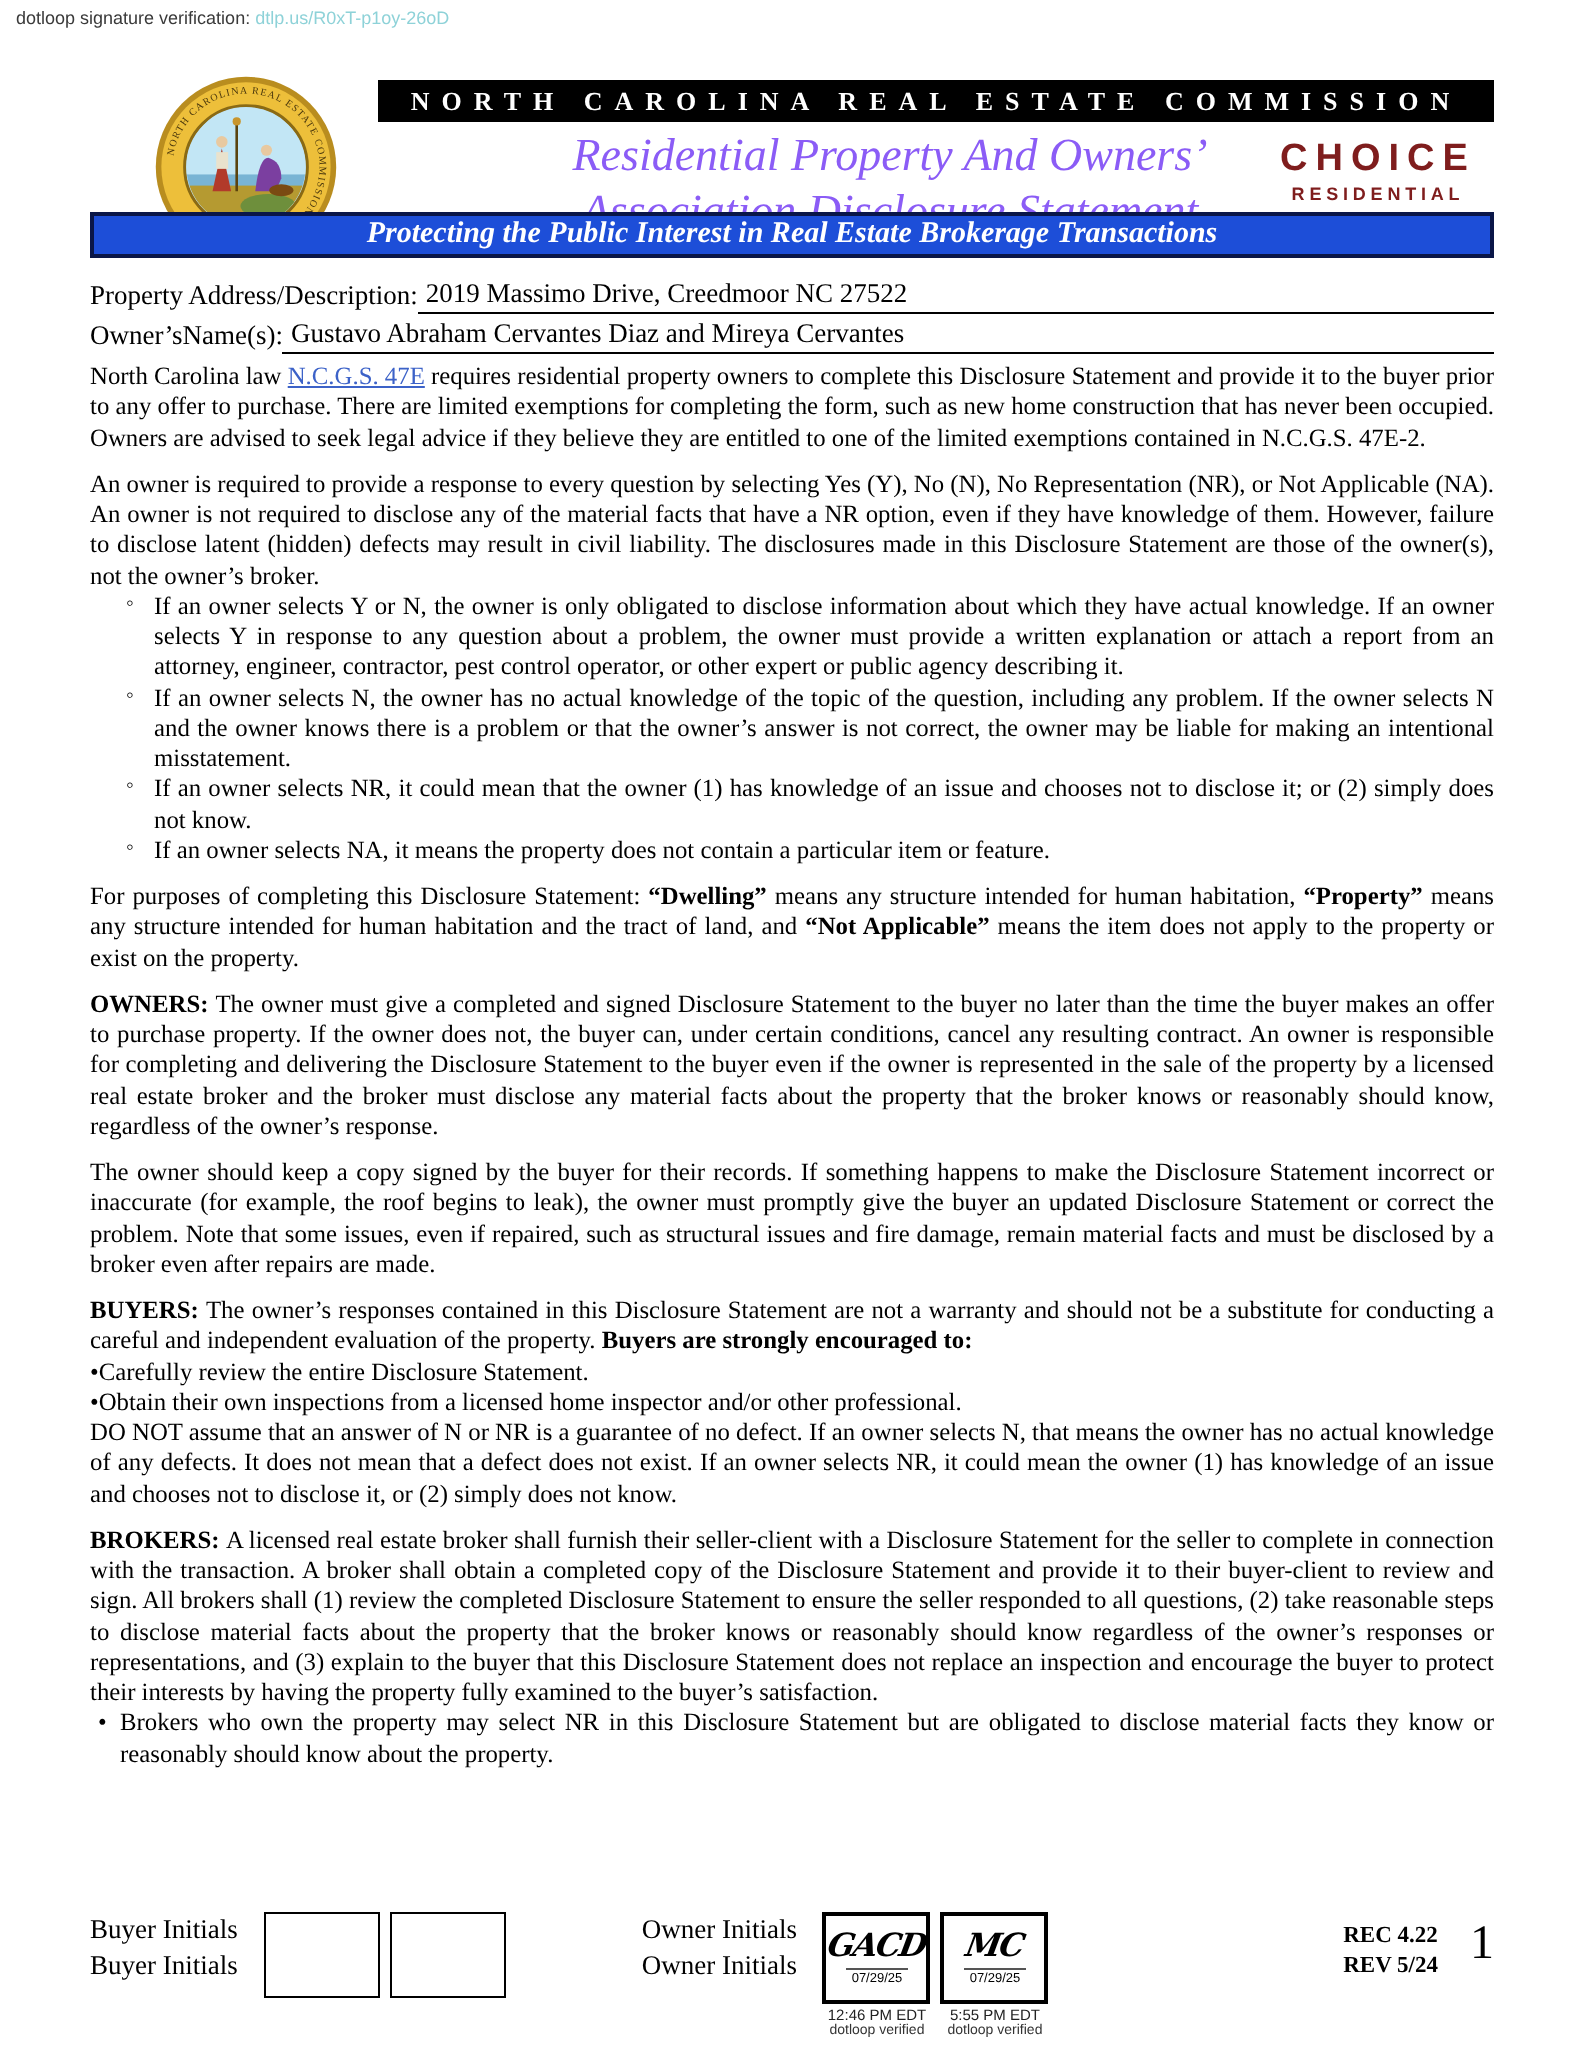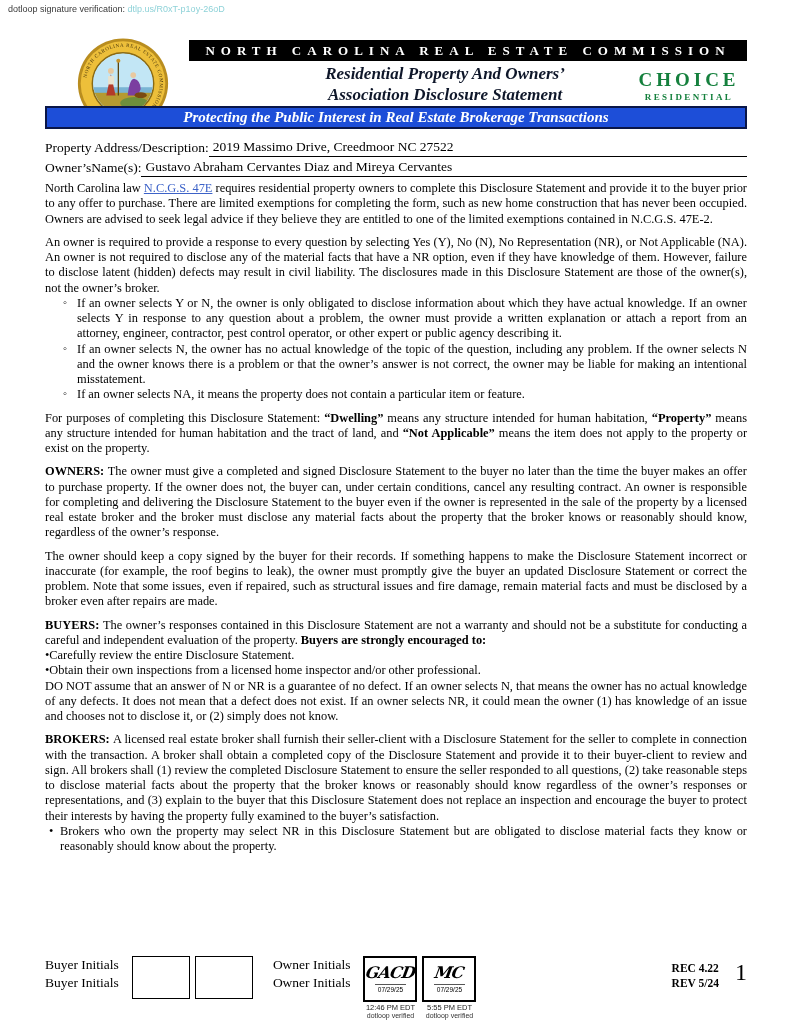--- a/index.html
+++ b/index.html
@@ -18,24 +18,24 @@
   
   .seal { position:absolute; left:75px; top:37px; width:96px; height:93px; }
   .commission-bar {
     position:absolute; left:189px; top:40px; width:558px; height:21px;
     background:#000; color:#fff; text-align:center;
     font-size:13px; font-weight:bold; letter-spacing:6px; line-height:21px;
     white-space:nowrap; overflow:hidden;
   }
   .doc-title {
     position:absolute; left:225px; top:64px; width:440px; text-align:center;
-    color:#0f172a; font-weight:bold; font-style:italic; font-size:17px; line-height:1.22;
+    color:#8b5cf6; font-weight:normal; font-style:italic; font-size:23px; line-height:1.22;
   }
   .brand { position:absolute; left:630px; top:69px; width:118px; text-align:center;
-    font-family:Liberation Serif, serif; color:#15803d; }
+    font-family:Liberation Sans, sans-serif; color:#7f1d1d; }
   .brand-line1 { font-size:19px; font-weight:700; letter-spacing:4px; }
   .brand-line2 { font-size:9px; font-weight:700; letter-spacing:2.4px; margin-top:1px; }
   .tagline {
     position:absolute; left:45px; top:106px; width:702px; height:23px;
     background:#1d4ed8; border:2px solid #0a1648;
     color:#fff; font-weight:bold; font-style:italic; font-size:15px;
     text-align:center; line-height:19px;
   }
 
   
@@ -55,21 +55,21 @@
   ul.resp li::before { content:"\25E6"; position:absolute; left:-14px; top:0; font-size:11px; }
   .dot-line::before { content:"\2022 "; }
   ul.brok { list-style:none; padding-left:15px; }
   ul.brok li { position:relative; text-align:justify; }
   ul.brok li::before { content:"\2022"; position:absolute; left:-11px; top:0; }
 
   
   .footer { position:absolute; left:45px; top:956px; width:702px; display:flex; align-items:flex-start; font-size:13.5px; }
   .labels { line-height:18px; margin-right:8px; }
   .buyer-group, .owner-group { display:flex; align-items:flex-start; }
-  .owner-group { margin-left:20px; }
+  .owner-group { margin-left:68px; }
   .init-box { width:58px; height:43px; border:1.5px solid #000; margin-left:5px; background:#fff; }
   .sig-wrap { margin-left:5px; text-align:center; font-family:"Liberation Sans", sans-serif; }
   .sig-box { width:54px; height:46px; border:2px solid #000; background:#fff;
     display:flex; flex-direction:column; justify-content:center; align-items:center; cursor:pointer; }
   .sig-script { font-family:"DejaVu Serif", serif; font-style:italic; font-weight:bold;
     font-size:16px; letter-spacing:-1px; transform:skewX(-10deg); line-height:1; }
   .sig-date { font-size:6.5px; margin-top:3px; border-top:0.5px solid #555; padding:1px 3px 0 3px; }
   .sig-time { font-size:7.5px; color:#222; margin-top:1px; }
   .sig-verified { font-size:7px; color:#333; }
   .rec-block { margin-left:auto; margin-right:16px; font-size:11.5px; line-height:1.3; padding-top:5px; text-align:left;font-weight:bold; }
@@ -141,20 +141,21 @@
 
   <div class="body">
 
     <p class="pgroup"><span>North Carolina law </span><a class="statute-link">N.C.G.S. 47E</a><span> requires residential property owners to complete this Disclosure Statement and provide it to the buyer prior to any offer to purchase. There are limited exemptions for completing the form, such as new home construction that has never been occupied. Owners are advised to seek legal advice if they believe they are entitled to one of the limited exemptions contained in N.C.G.S. 47E-2.</span></p>
 
     <div class="pgroup">
       <p>An owner is required to provide a response to every question by selecting Yes (Y), No (N), No Representation (NR), or Not Applicable (NA). An owner is not required to disclose any of the material facts that have a NR option, even if they have knowledge of them. However, failure to disclose latent (hidden) defects may result in civil liability. The disclosures made in this Disclosure Statement are those of the owner(s), not the owner’s broker.</p>
       <ul class="resp">
         <li>If an owner selects Y or N, the owner is only obligated to disclose information about which they have actual knowledge. If an owner selects Y in response to any question about a problem, the owner must provide a written explanation or attach a report from an attorney, engineer, contractor, pest control operator, or other expert or public agency describing it.</li>
         <li>If an owner selects N, the owner has no actual knowledge of the topic of the question, including any problem. If the owner selects N and the owner knows there is a problem or that the owner’s answer is not correct, the owner may be liable for making an intentional misstatement.</li>
+        <li>If an owner selects NR, it could mean that the owner (1) has knowledge of an issue and chooses not to disclose it; or (2) simply does not know.</li>
         <li>If an owner selects NA, it means the property does not contain a particular item or feature.</li>
       </ul>
     </div>
 
     <p class="pgroup"><span>For purposes of completing this Disclosure Statement: </span><span class="b">“Dwelling”</span><span> means any structure intended for human habitation, </span><span class="b">“Property”</span><span> means any structure intended for human habitation and the tract of land, and </span><span class="b">“Not Applicable”</span><span> means the item does not apply to the property or exist on the property.</span></p>
 
     <p class="pgroup"><span class="b">OWNERS: </span><span>The owner must give a completed and signed Disclosure Statement to the buyer no later than the time the buyer makes an offer to purchase property. If the owner does not, the buyer can, under certain conditions, cancel any resulting contract. An owner is responsible for completing and delivering the Disclosure Statement to the buyer even if the owner is represented in the sale of the property by a licensed real estate broker and the broker must disclose any material facts about the property that the broker knows or reasonably should know, regardless of the owner’s response.</span></p>
 
     <p class="pgroup">The owner should keep a copy signed by the buyer for their records. If something happens to make the Disclosure Statement incorrect or inaccurate (for example, the roof begins to leak), the owner must promptly give the buyer an updated Disclosure Statement or correct the problem. Note that some issues, even if repaired, such as structural issues and fire damage, remain material facts and must be disclosed by a broker even after repairs are made.</p>
 

